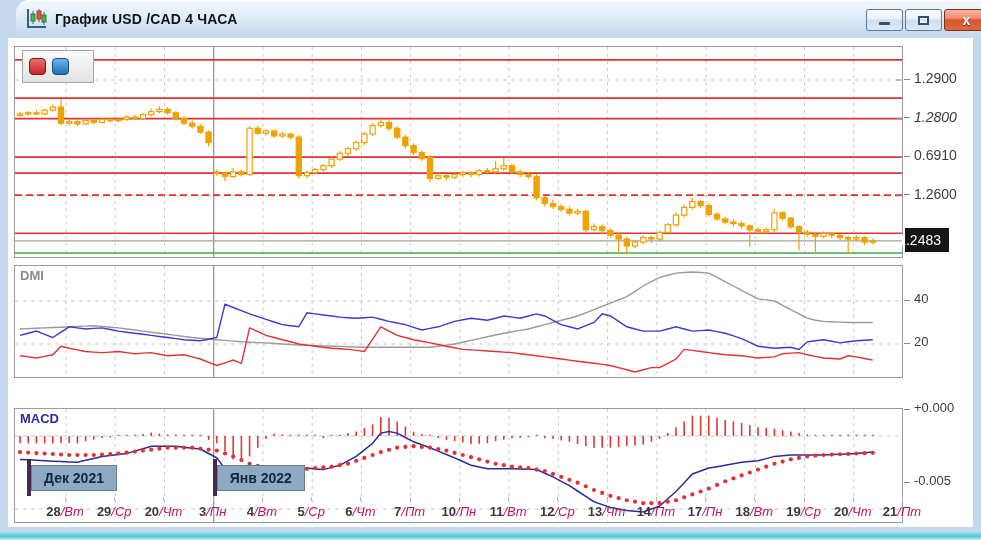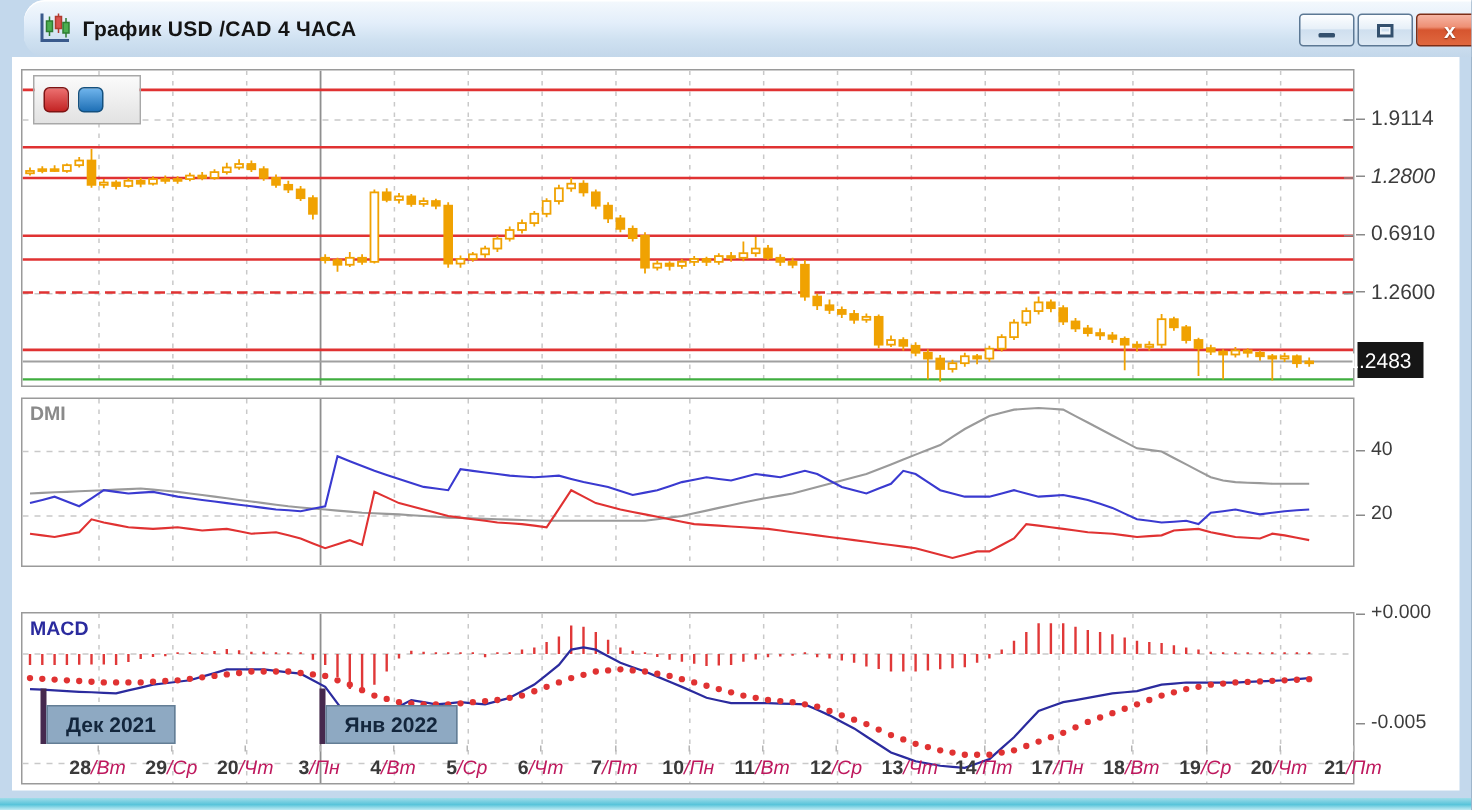--- a/index.html
+++ b/index.html
@@ -35,21 +35,21 @@
   .tool-sq.blue{background:linear-gradient(#6fb4ec,#1f70b6);border:1px solid #14507e;}
   .ylabel{position:absolute;font-size:14px;color:#3c3c3c;white-space:nowrap;}
   .ytick{position:absolute;width:6px;height:1px;background:#8a8a8a;}
   .price-box{position:absolute;left:905px;width:44px;height:24px;background:#161616;
     color:#fff;font-size:14px;display:flex;align-items:center;justify-content:flex-end;
     padding-right:8px;}
   .xaxis-label{position:absolute;top:504px;width:48px;text-align:center;font-size:13px;white-space:nowrap;}
   .xaxis-label b{color:#3a3a3a;font-weight:bold;}
   .xaxis-label span{color:#be185d;font-weight:normal;font-style:italic;}
   .xaxis-tick{position:absolute;top:497px;width:1px;height:4px;background:#b5b5b5;}
-  .month-wrap{position:absolute;display:flex;align-items:flex-end;}
+  .month-wrap{position:absolute;display:flex;align-items:center;}
   .month-bar{width:4px;height:37px;background:#46294e;}
   .month-box{height:26px;background:#8ea9c2;border:1px solid #647e95;color:#13263c;
     font-size:14px;font-weight:bold;display:flex;align-items:center;padding:0 12px;}
   .bottom-strip{position:absolute;left:0;top:532px;width:981px;height:8px;
     background:linear-gradient(#9fdce9,#58c4da 55%,#c2ecf4);}
 </style>
 </head>
 <body>
 
 <div class="window">
@@ -594,21 +594,21 @@
         <circle cx="841.4" cy="44.519999999999996" r="2.1" fill="#e03232"></circle>
         <circle cx="849.5999999999999" cy="44.155" r="2.1" fill="#e03232"></circle>
         <circle cx="857.8" cy="43.79" r="2.1" fill="#e03232"></circle>
       </svg>
     <span class="panel-label" id="macd-label" style="color: rgb(43, 43, 158);">MACD</span>
   </div>
 
   <div id="axes-layer"></div>
 
   <div class="ytick" style="left: 904px; top: 78.5px;"></div>
-    <div class="ylabel" style="left: 914px; top: 70px;">1.9114</div>
+    <div class="ylabel" style="left: 914px; top: 70px;">1.2900</div>
     <div class="ytick" style="left: 904px; top: 117.1px;"></div>
     <div class="ylabel" style="left: 914px; top: 108.6px; font-style: italic;">1.2800</div>
     <div class="ytick" style="left: 904px; top: 155.7px;"></div>
     <div class="ylabel" style="left: 914px; top: 147.2px;">0.6910</div>
     <div class="ytick" style="left: 904px; top: 194.3px;"></div>
     <div class="ylabel" style="left: 914px; top: 185.8px;">1.2600</div>
     <div class="ytick" style="left: 904px; top: 299.5px;"></div>
     <div class="ylabel" style="left: 914px; top: 291px; font-size: 13px;">40</div>
     <div class="ytick" style="left: 904px; top: 342.5px;"></div>
     <div class="ylabel" style="left: 914px; top: 334px; font-size: 13px;">20</div>

